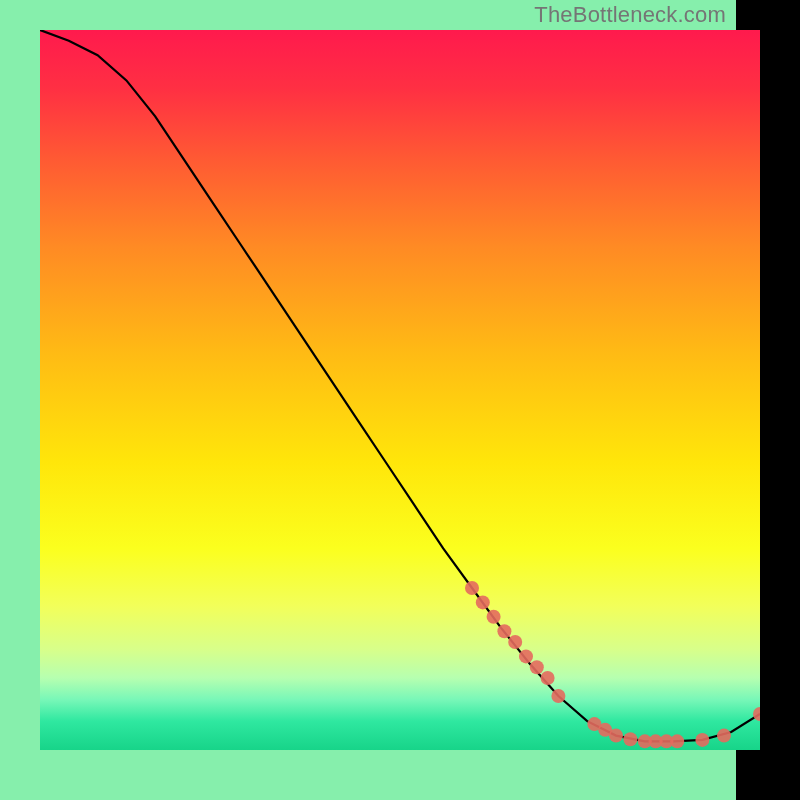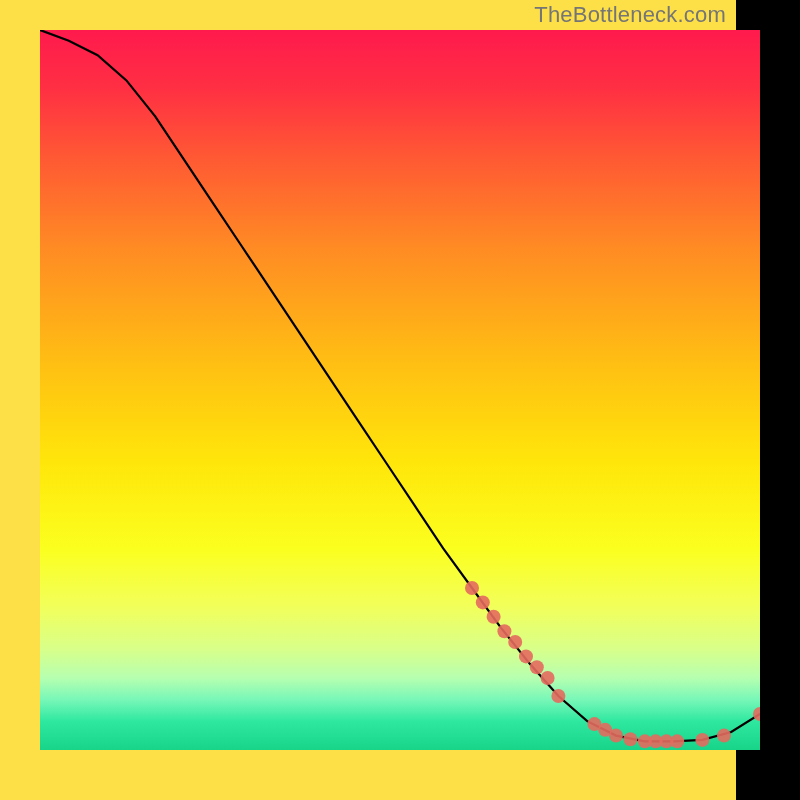--- a/index.html
+++ b/index.html
@@ -8,21 +8,21 @@
     width: 800px;
     height: 800px;
     background: #000;
     font-family: Arial, Helvetica, sans-serif;
     overflow: hidden;
   }
   .frame {
     position: relative;
     width: 736px;
     height: 800px;
-    background: #fde047;
+    background: #86efac;
   }
   .watermark {
     position: absolute;
     top: 2px;
     right: 10px;
     color: #757575;
     font-size: 22px;
     font-weight: 500;
     letter-spacing: 0.2px;
     user-select: none;

